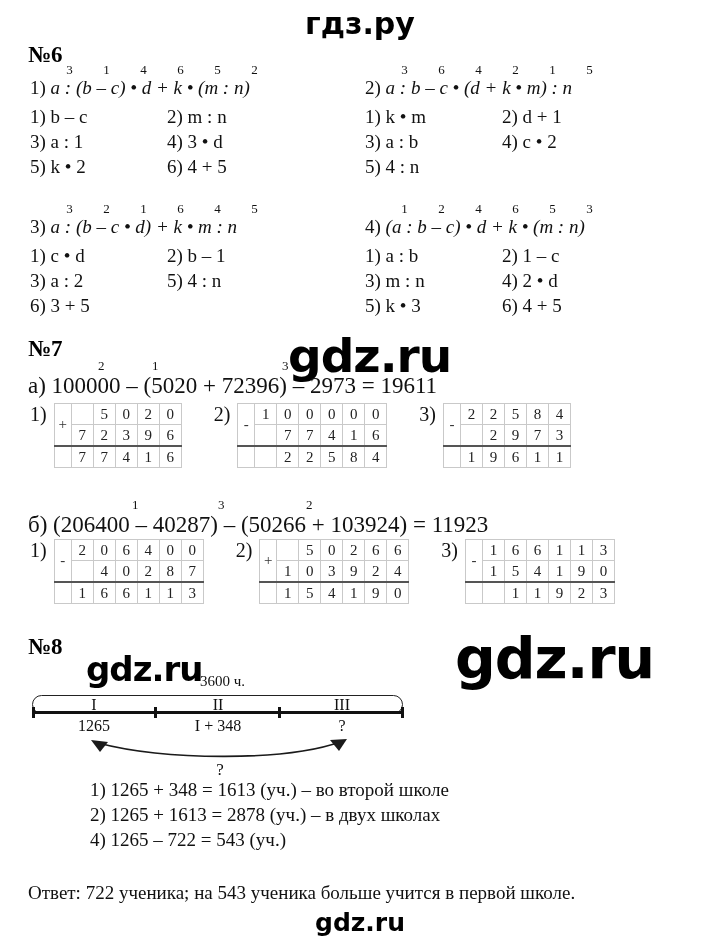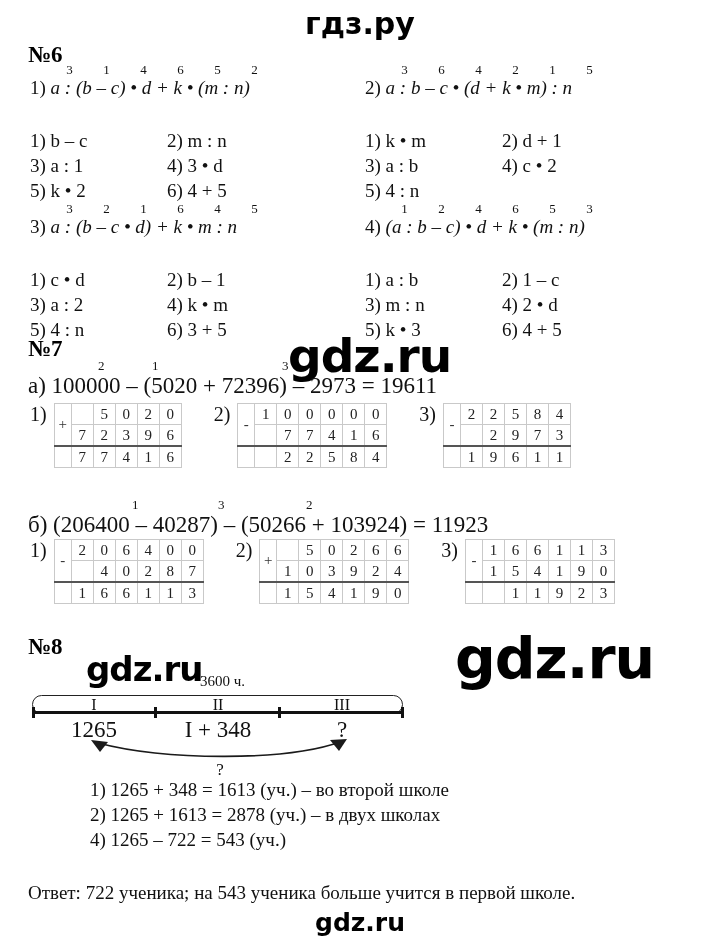--- a/index.html
+++ b/index.html
@@ -24,21 +24,21 @@
   
   .problem{position:absolute;width:345px;}
   .p0{left:30px;top:62px;}
   .p1{left:365px;top:62px;}
   .p2{left:30px;top:201px;}
   .p3{left:365px;top:201px;}
   .onums{display:flex;padding-left:21px;height:15px;font-size:13px;color:#111;}
   .onums span{width:37px;text-align:center;}
   .expr{font-size:19px;height:27px;white-space:nowrap;font-family:Liberation Serif, serif;}
   .expr i{font-size:19px;}
-  .steps{display:grid;grid-template-columns:137px auto;font-size:19px;line-height:25px;margin-top:24px;}
+  .steps{display:grid;grid-template-columns:137px auto;font-size:19px;line-height:25px;}
 
   
   .numline{position:absolute;left:28px;width:560px;}
   #line-a{top:358px;}
   #line-b{top:497px;}
   .numline .nrow{position:relative;height:15px;font-size:13px;}
   .numline .nrow span{position:absolute;top:0;}
   .numline .ltext{font-size:23px;white-space:nowrap;}
 
   
@@ -53,21 +53,21 @@
   table.coltab td.op{min-width:12px;color:#333;}
   table.coltab tr.res td{border-top:2px solid #555;}
 
   
   #total-label{position:absolute;left:200px;top:673px;font-size:15px;}
   .diagram{position:absolute;left:32px;top:694px;width:372px;height:86px;}
   .drect{position:absolute;left:0;top:1px;width:369px;height:17px;border:1.6px solid #222;border-radius:12px;}
   .seg-row{position:absolute;left:0;width:372px;display:flex;}
   .seg-row span{width:124px;text-align:center;}
   #seg-names{top:2px;font-size:16px;}
-  #seg-values{top:23px;font-size:23px;}
+  #seg-values{top:23px;font-size:16px;}
   .thickline{position:absolute;left:0;top:17px;width:372px;height:3px;background:#111;}
   .tick{position:absolute;top:13px;width:3px;height:11px;background:#111;}
   .arrow-svg{position:absolute;left:0;top:44px;}
   #arrow-q{position:absolute;left:168px;top:66px;width:40px;text-align:center;font-size:17px;}
 
   
   .solution{position:absolute;left:70px;top:777px;font-size:19px;line-height:25px;margin-left:20px;}
   .answer{position:absolute;left:28px;top:882px;font-size:19px;white-space:nowrap;}
 </style>
 </head>
@@ -123,21 +123,20 @@
           <span>1</span>
           <span>6</span>
           <span>4</span>
           <span>5</span>
         </div>
         <div class="expr">3) <i>a : (b – c • d) + k • m : n</i></div>
         <div class="steps">
           <span>1) c • d</span>
           <span>2) b – 1</span>
           <span>3) a : 2</span>
-          <span>4) k • m</span>
           <span>5) 4 : n</span>
           <span>6) 3 + 5</span>
         </div>
       </div>
       <div class="problem p3">
         <div class="onums">
           <span>1</span>
           <span>2</span>
           <span>4</span>
           <span>6</span>

